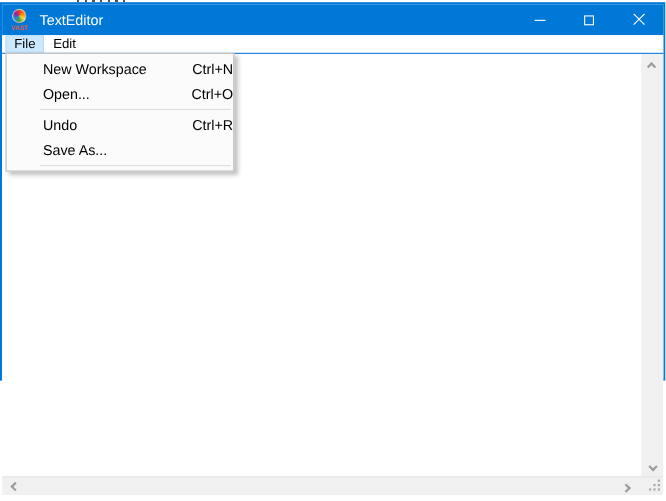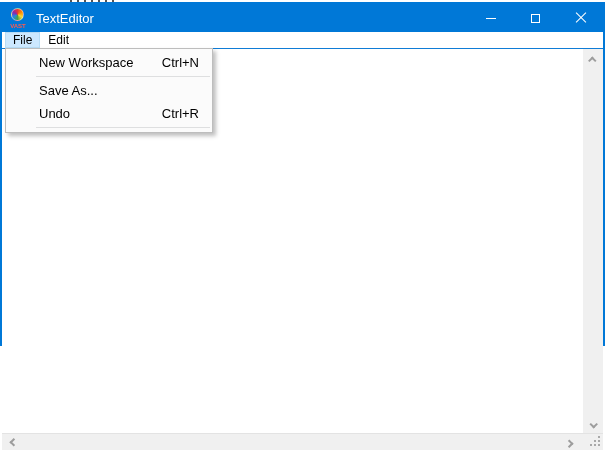--- a/index.html
+++ b/index.html
@@ -110,21 +110,21 @@
   
   .dropdown {
     position:absolute; left:3px; top:44px; width:208px;
     background:#fbfbfb; border:1px solid #bdbdbd;
     box-shadow:3px 3px 4px rgba(0,0,0,.25);
     padding:2px 0; z-index:10; font-size:13px; color:#000000;
   }
   .menu-item {
     height:23px; display:flex; align-items:center; padding-left:33px; cursor:default;
   }
-  .menu-item .shortcut { margin-left:auto; padding-right:13px; }
+  .menu-item .shortcut { margin-left:auto; }
   .separator { height:1px; background:#dedfe0; margin:2px 2px 2px 30px; }
 </style>
 </head>
 <body>
 
 <div class="bg-artifact"></div>
 
 <div class="window">
 
   <div class="titlebar">
@@ -171,25 +171,29 @@
       </div>
       <div class="grip"></div>
     </div>
   </div>
 
   <div class="dropdown">
     <div class="menu-item">
       <span>New Workspace</span>
       <span class="shortcut">Ctrl+N</span>
     </div>
+    <div class="menu-item">
+      <span>Open...</span>
+      <span class="shortcut">Ctrl+O</span>
+    </div>
     <div class="separator"></div>
+    <div class="menu-item">
+      <span>Undo</span>
+      <span class="shortcut">Ctrl+R</span>
+    </div>
     <div class="menu-item">
       <span>Save As...</span>
       <span class="shortcut"></span>
-    </div>
-    <div class="menu-item">
-      <span>Undo</span>
-      <span class="shortcut">Ctrl+R</span>
     </div>
     <div class="separator"></div>
   </div>
 
 </div>
 
 </body></html>

